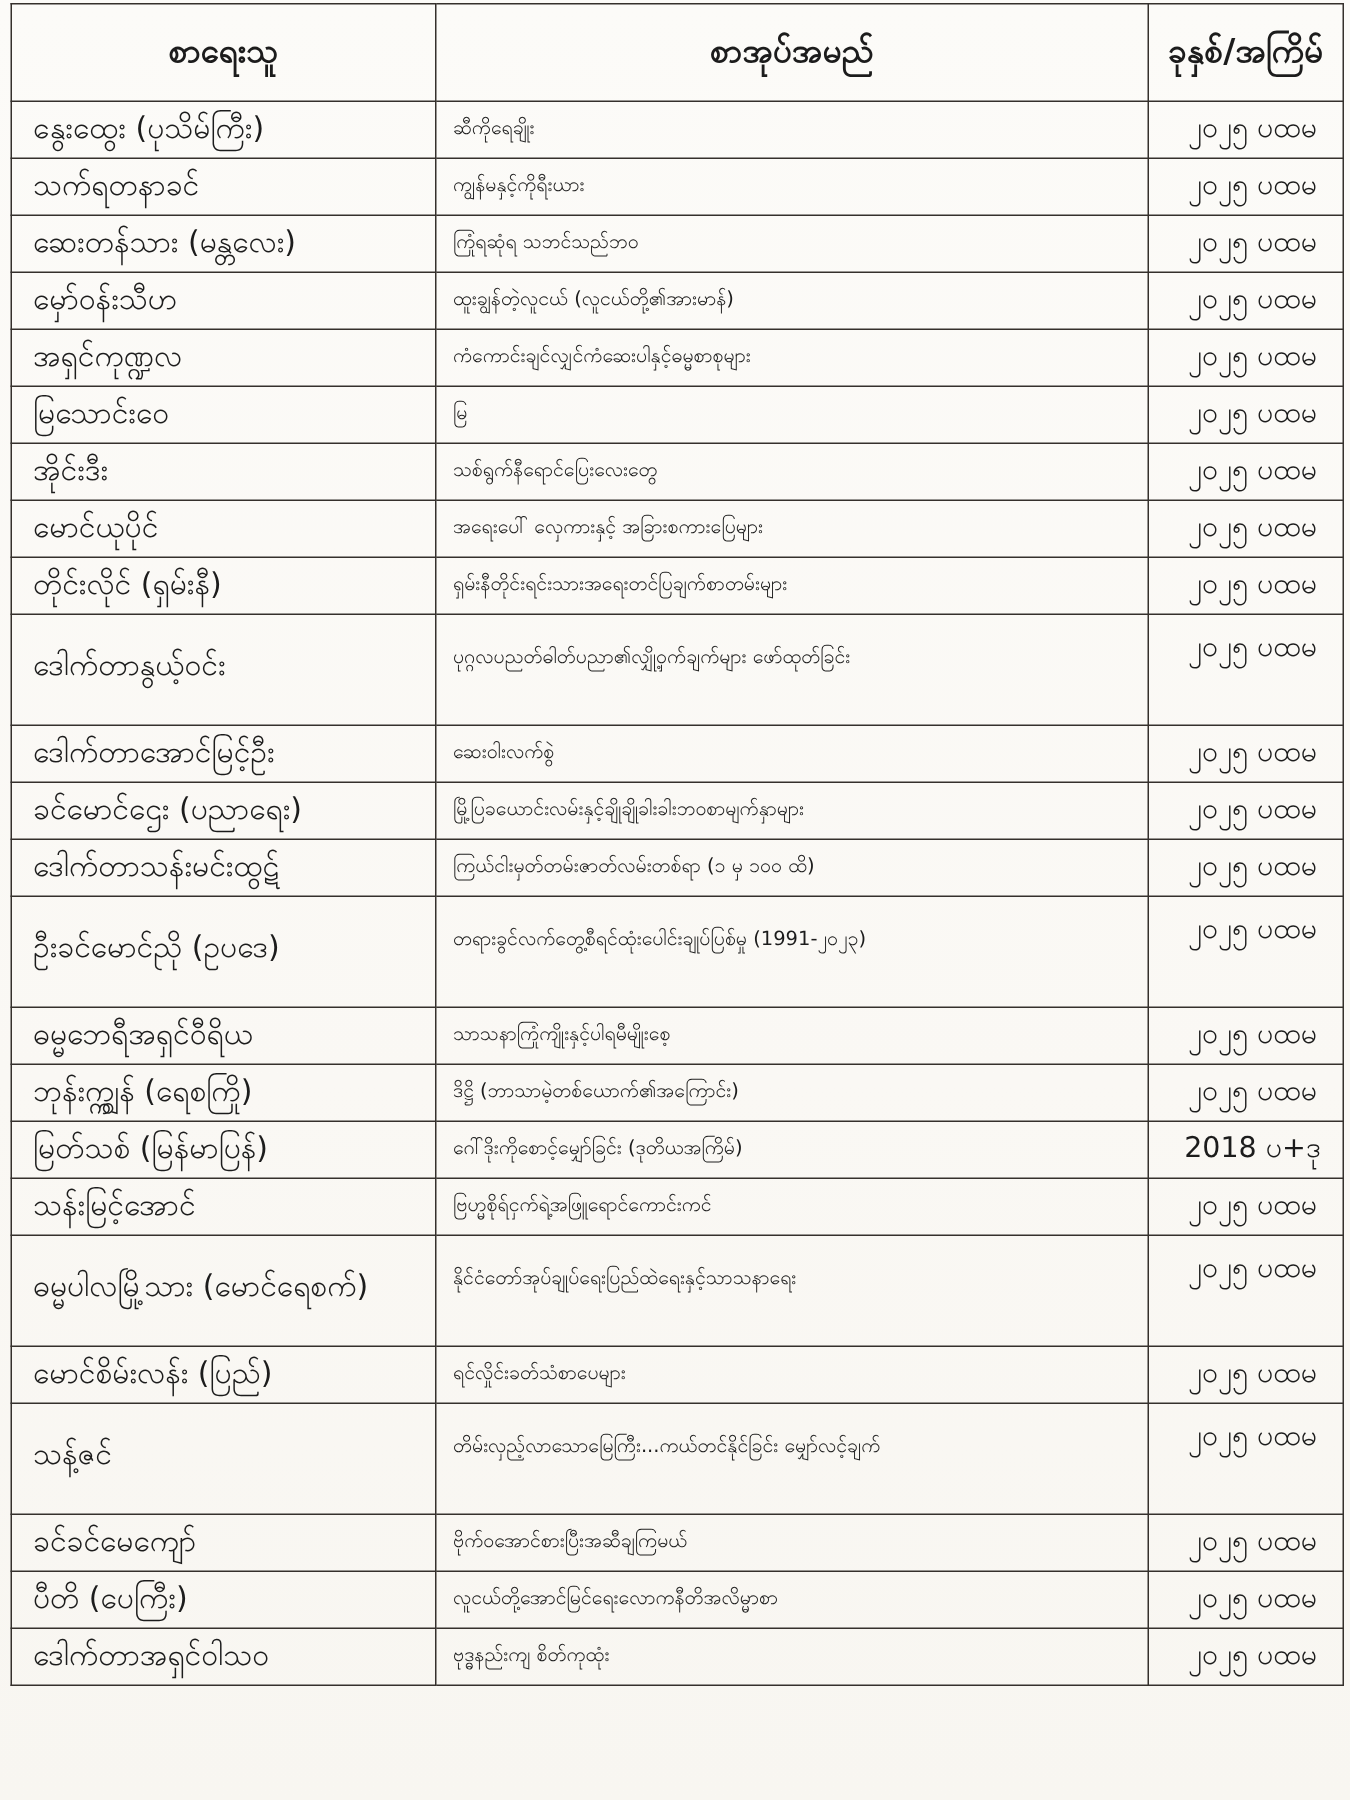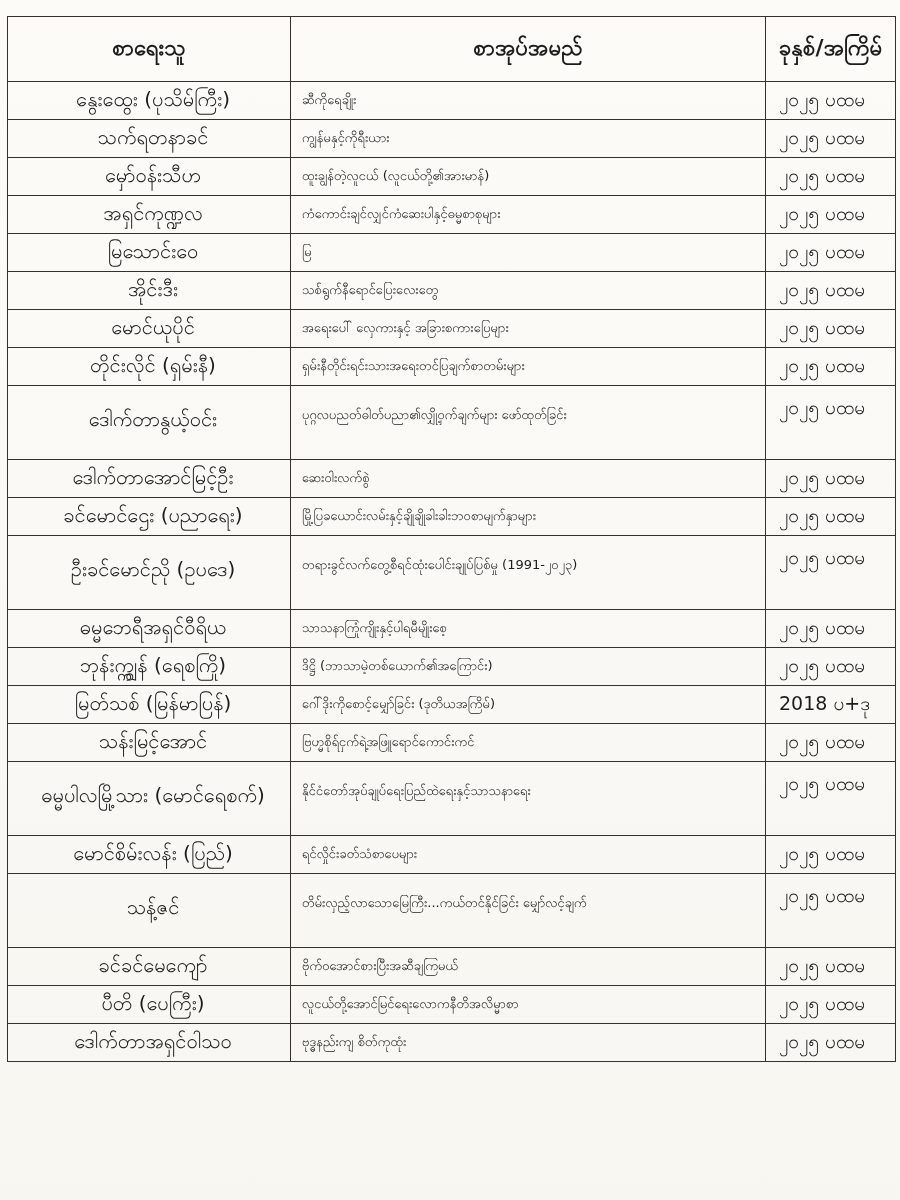--- a/index.html
+++ b/index.html
@@ -15,21 +15,21 @@
   .page {
     position: relative;
     width: 900px;
     height: 1200px;
     background: linear-gradient(180deg, #fcfbf8 0%, #faf8f4 60%, #f8f6f1 100%);
     overflow: hidden;
   }
   table.booklist {
     position: absolute;
     left: 7px;
-    top: 16px;
+    top: 2px;
     width: 888px;
     border-collapse: collapse;
     table-layout: fixed;
     background: transparent;
   }
   table.booklist col.c1 { width: 283px; }
   table.booklist col.c2 { width: 475px; }
   table.booklist col.c3 { width: 130px; }
 
   table.booklist th,
@@ -47,33 +47,33 @@
     padding: 2px 4px;
     letter-spacing: 0.2px;
   }
   table.booklist tr.r { height: 38px; }
   table.booklist tr.r.tall { height: 74px; }
 
   td.author {
     font-size: 20px;
     padding: 2px 6px 4px 14px;
     line-height: 1.45;
-    text-align: center;
+    text-align: left;
   }
   td.title {
     font-size: 13px;
     padding: 2px 8px 4px 11px;
     line-height: 1.5;
     text-align: left;
   }
   td.edition {
     font-size: 19px;
     padding: 2px 4px 4px 13px;
     line-height: 1.3;
-    text-align: left;
+    text-align: center;
     white-space: nowrap;
     margin-top: 29px;
   }
   tr.tall td.edition {
     vertical-align: top;
     padding-top: 9px;
   }
   tr.tall td.author,
   tr.tall td.title {
     vertical-align: top;
@@ -101,20 +101,25 @@
       <td class="author">နွေးထွေး (ပုသိမ်ကြီး)</td>
       <td class="title">ဆီကိုရေချိုး</td>
       <td class="edition">၂၀၂၅ ပထမ</td>
     </tr>
     <tr class="r">
       <td class="author">သက်ရတနာခင်</td>
       <td class="title">ကျွန်မနှင့်ကိုရီးယား</td>
       <td class="edition">၂၀၂၅ ပထမ</td>
     </tr>
     <tr class="r">
+      <td class="author">ဆေးတန်သား (မန္တလေး)</td>
+      <td class="title">ကြုံရဆုံရ သဘင်သည်ဘဝ</td>
+      <td class="edition">၂၀၂၅ ပထမ</td>
+    </tr>
+    <tr class="r">
       <td class="author">မှော်ဝန်းသီဟ</td>
       <td class="title">ထူးချွန်တဲ့လူငယ် (လူငယ်တို့၏အားမာန်)</td>
       <td class="edition">၂၀၂၅ ပထမ</td>
     </tr>
     <tr class="r">
       <td class="author">အရှင်ကုဏ္ဍလ</td>
       <td class="title">ကံကောင်းချင်လျှင်ကံဆေးပါနှင့်ဓမ္မစာစုများ</td>
       <td class="edition">၂၀၂၅ ပထမ</td>
     </tr>
     <tr class="r">
@@ -143,20 +148,25 @@
       <td class="edition">၂၀၂၅ ပထမ</td>
     </tr>
     <tr class="r">
       <td class="author">ဒေါက်တာအောင်မြင့်ဦး</td>
       <td class="title">ဆေးဝါးလက်စွဲ</td>
       <td class="edition">၂၀၂၅ ပထမ</td>
     </tr>
     <tr class="r">
       <td class="author">ခင်မောင်ဌေး (ပညာရေး)</td>
       <td class="title">မြို့ပြခယောင်းလမ်းနှင့်ချိုချိုခါးခါးဘဝစာမျက်နှာများ</td>
+      <td class="edition">၂၀၂၅ ပထမ</td>
+    </tr>
+    <tr class="r">
+      <td class="author">ဒေါက်တာသန်းမင်းထွဋ်</td>
+      <td class="title">ကြယ်ငါးမှတ်တမ်းဇာတ်လမ်းတစ်ရာ (၁ မှ ၁၀၀ ထိ)</td>
       <td class="edition">၂၀၂၅ ပထမ</td>
     </tr>
     <tr class="r tall">
       <td class="author">ဦးခင်မောင်ညို (ဥပဒေ)</td>
       <td class="title">တရားခွင်လက်တွေ့စီရင်ထုံးပေါင်းချုပ်ပြစ်မှု (1991-၂၀၂၃)</td>
       <td class="edition">၂၀၂၅ ပထမ</td>
     </tr>
     <tr class="r">
       <td class="author">ဓမ္မဘေရီအရှင်ဝီရိယ</td>
       <td class="title">သာသနာကြုံကျိုးနှင့်ပါရမီမျိုးစေ့</td>

